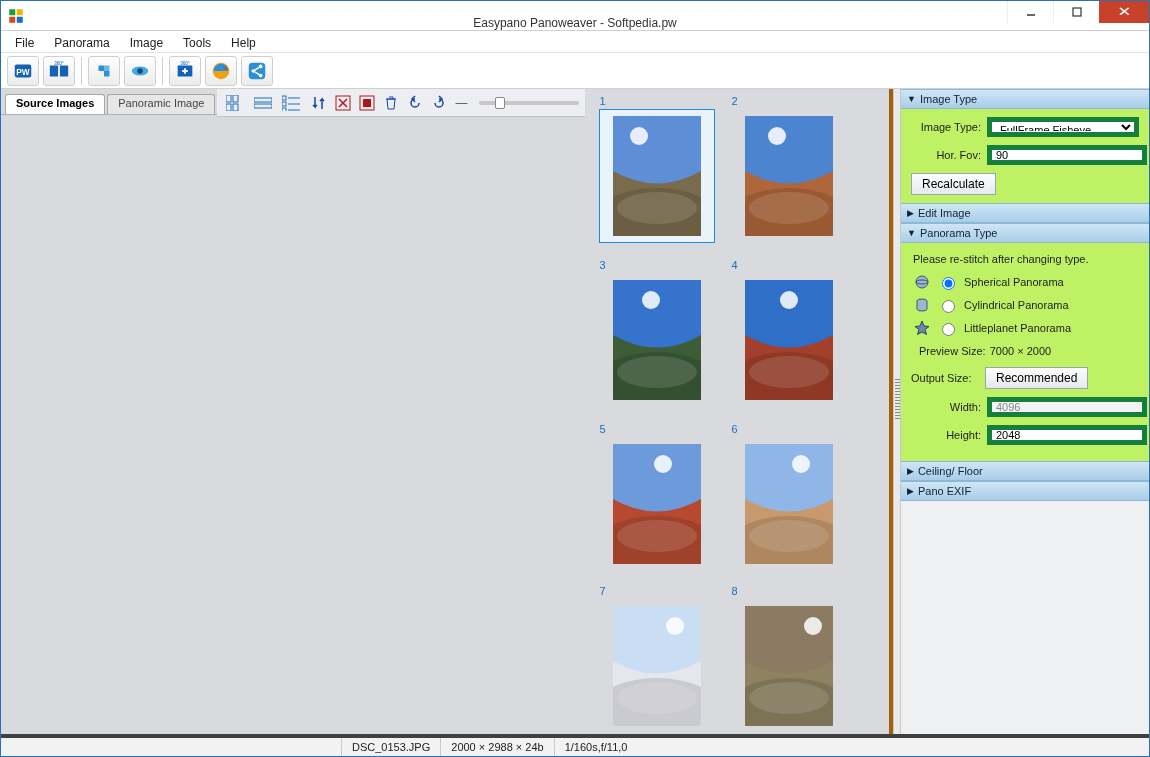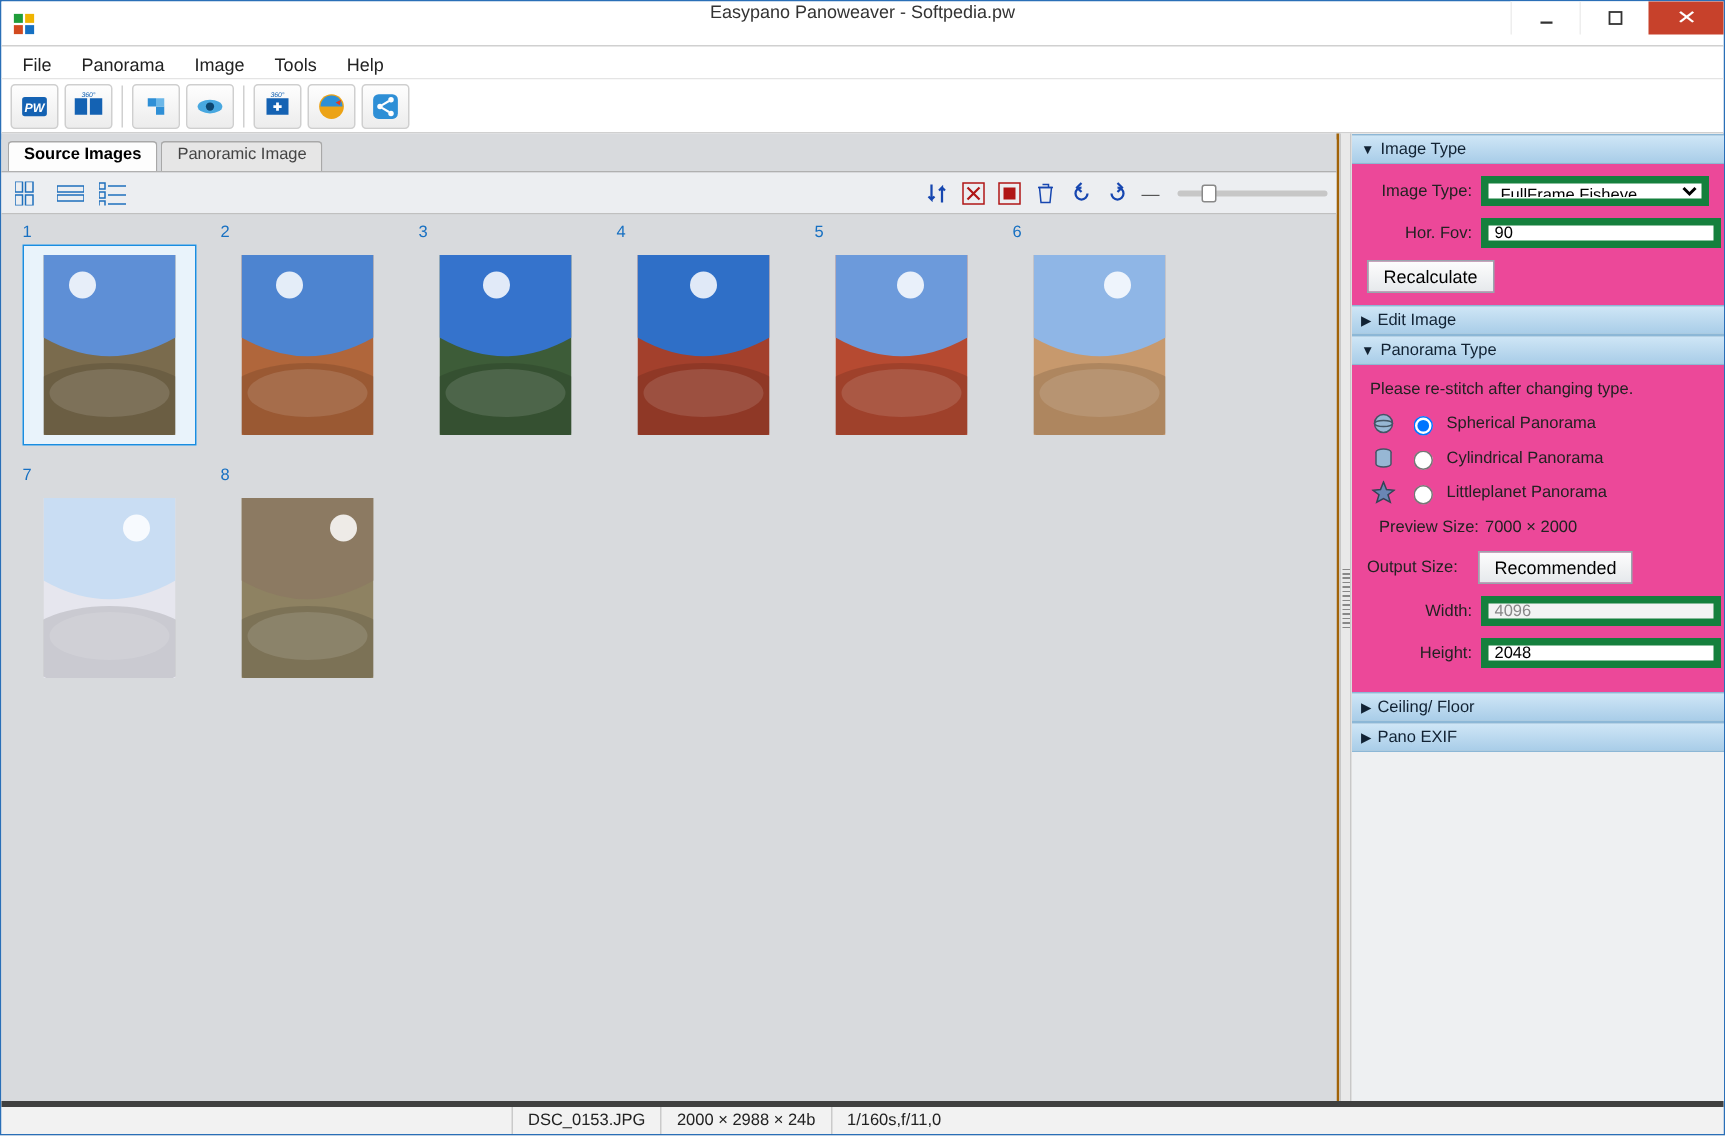--- a/index.html
+++ b/index.html
@@ -1,37 +1,37 @@
 <!DOCTYPE html>
 <html><head>
 <meta charset="utf-8">
 <style>
   * { box-sizing: border-box; }
   html, body { margin:0; padding:0; height:100%; width:100%; font-family: "Segoe UI", Tahoma, sans-serif; font-size:12px; color:#222; background:#fff; }
   .window { width:1150px; height:757px; border:1px solid #2a6fb7; display:flex; flex-direction:column; background:#fff; }
   
-  .title-bar { height:30px; background:#fff; display:flex; align-items:flex-start; justify-content:center; position:relative; border-bottom:1px solid #d0d0d0; }
+  .title-bar { height:30px; background:#fff; display:flex; align-items:flex-end; justify-content:center; position:relative; border-bottom:1px solid #d0d0d0; }
   .title-bar .app-icon { position:absolute; left:6px; top:6px; width:18px; height:18px; }
   .title-bar .title-text { font-size:12px; color:#333; }
   .win-controls { position:absolute; right:0; top:0; display:flex; height:22px; }
   .win-btn { width:46px; height:22px; display:flex; align-items:center; justify-content:center; font-family: "Segoe UI Symbol"; }
   .win-btn.min, .win-btn.max { background:#fff; color:#333; border-left:1px solid #eee;}
   .win-btn.close { background:#c7412b; color:#fff; width:50px; }
   .win-btn.close span{font-size:13px; transform:scaleX(1.3);}
   
   .menu-bar { height:22px; background:#fff; display:flex; align-items:flex-end; padding:0 6px; border-bottom:1px solid #e4e4e4; gap:4px; }
   .menu-item { padding:2px 8px; }
   
   .toolbar { height:36px; background:#fff; display:flex; align-items:center; padding:2px 6px; border-bottom:1px solid #d0d0d0; gap:4px; }
-  .tbtn { width:32px; height:30px; border:1px solid #cfcfcf; border-radius:3px; display:flex; align-items:center; justify-content:center; background:linear-gradient(#fefefe,#ececec);font-style:italic; }
+  .tbtn { width:32px; height:30px; border:1px solid #cfcfcf; border-radius:3px; display:flex; align-items:center; justify-content:center; background:linear-gradient(#fefefe,#ececec); }
   .tbtn svg{ width:22px; height:22px; }
   .tsep { width:1px; height:28px; background:#d0d0d0; margin:0 2px; }
   
   .main-area { flex:1; display:flex; min-height:0; }
-  .left-pane { flex:1; display:flex; flex-direction:column; background:#d8dadd; border-right:2px solid #a16207; min-width:0;}
+  .left-pane { flex:1; display:flex; flex-direction:row; background:#d8dadd; border-right:4px solid #a16207; min-width:0;}
   .tabs-row { height:22px; background:#d8dadd; display:flex; align-items:flex-end; border-bottom:1px solid #b0b0b0; padding-left:4px; margin-top:4px; }
   .tab { height:20px; padding:2px 10px; background:#e6e6e6; border:1px solid #a8a8a8; border-bottom:none; border-top-left-radius:3px; border-top-right-radius:3px; margin-right:2px; font-size:11px; color:#444;}
   .tab.active { background:#fdfdfd; font-weight:bold; color:#000; }
   
   .thumb-toolbar { height:28px; background:#eceef1; border-bottom:1px solid #c0c0c0; display:flex; align-items:center; padding:0 6px; }
   .view-btn { width:24px; height:22px; display:flex; align-items:center; justify-content:center; margin-right:4px; }
   .thumb-toolbar .spacer { flex:1; }
   .ttool { width:20px; height:20px; display:flex; align-items:center; justify-content:center; margin:0 2px;}
   .slider { width:100px; height:4px; background:#c7c7c7; border-radius:2px; margin-left:8px; position:relative;}
   .slider .knob{position:absolute; left:16px; top:-4px; width:10px; height:12px; background:#fff; border:1px solid #888; border-radius:2px;}
@@ -43,21 +43,21 @@
   .thumb-frame { width:116px; height:134px; display:flex; align-items:center; justify-content:center; }
   .thumb-frame.selected { border:1px solid #1a8de0; background:#e9f3fb; }
   .thumb-img { width:88px; height:120px; }
   
   .splitter { width:8px; background:#e9e9e9; border-left:1px solid #c8c8c8; border-right:1px solid #c8c8c8; cursor:ew-resize; position:relative;}
   .splitter::after{content:""; position:absolute; top:45%; left:1px; width:5px; height:40px; background:repeating-linear-gradient(#888,#888 1px, transparent 1px, transparent 3px);}
   
   .right-pane { width:248px; background:#eef0f2; display:flex; flex-direction:column; overflow:auto;}
   .section-head { height:20px; background:linear-gradient(#cfe6f6,#a9cde8); border-top:1px solid #8cb7d6; border-bottom:1px solid #8cb7d6; display:flex; align-items:center; padding:0 6px; font-size:11px; color:#123; }
   .section-head .arr{ margin-right:4px; font-size:9px;}
-  .section-body { background:#ec4899; padding:8px 10px; font-size:11px; }
+  .section-body { background:#bef264; padding:8px 10px; font-size:11px; }
   .form-row { display:flex; align-items:center; margin-bottom:8px; gap:6px;}
   .form-row label{ min-width:70px; text-align:right; }
   .form-row .field { flex:1; }
   select, input[type=text]{ font-family:inherit; font-size:11px; border:5px solid #15803d; background:#fff; height:20px; padding:1px 4px; }
   .btn { border:1px solid #9aa5ae; background:linear-gradient(#fdfdfd,#e6e9ec); padding:2px 10px; font-size:12px; height:22px; }
   .radio-row{display:flex; align-items:center; gap:6px; margin:5px 0 5px 2px;}
   .radio-row .ic{width:18px;height:18px;display:flex;align-items:center;justify-content:center;}
   .note{margin:2px 0 8px 2px;}
   
   .status-bar{height:22px; background:#f2f2f2; border-top:4px solid #404040; display:flex; align-items:center;}

